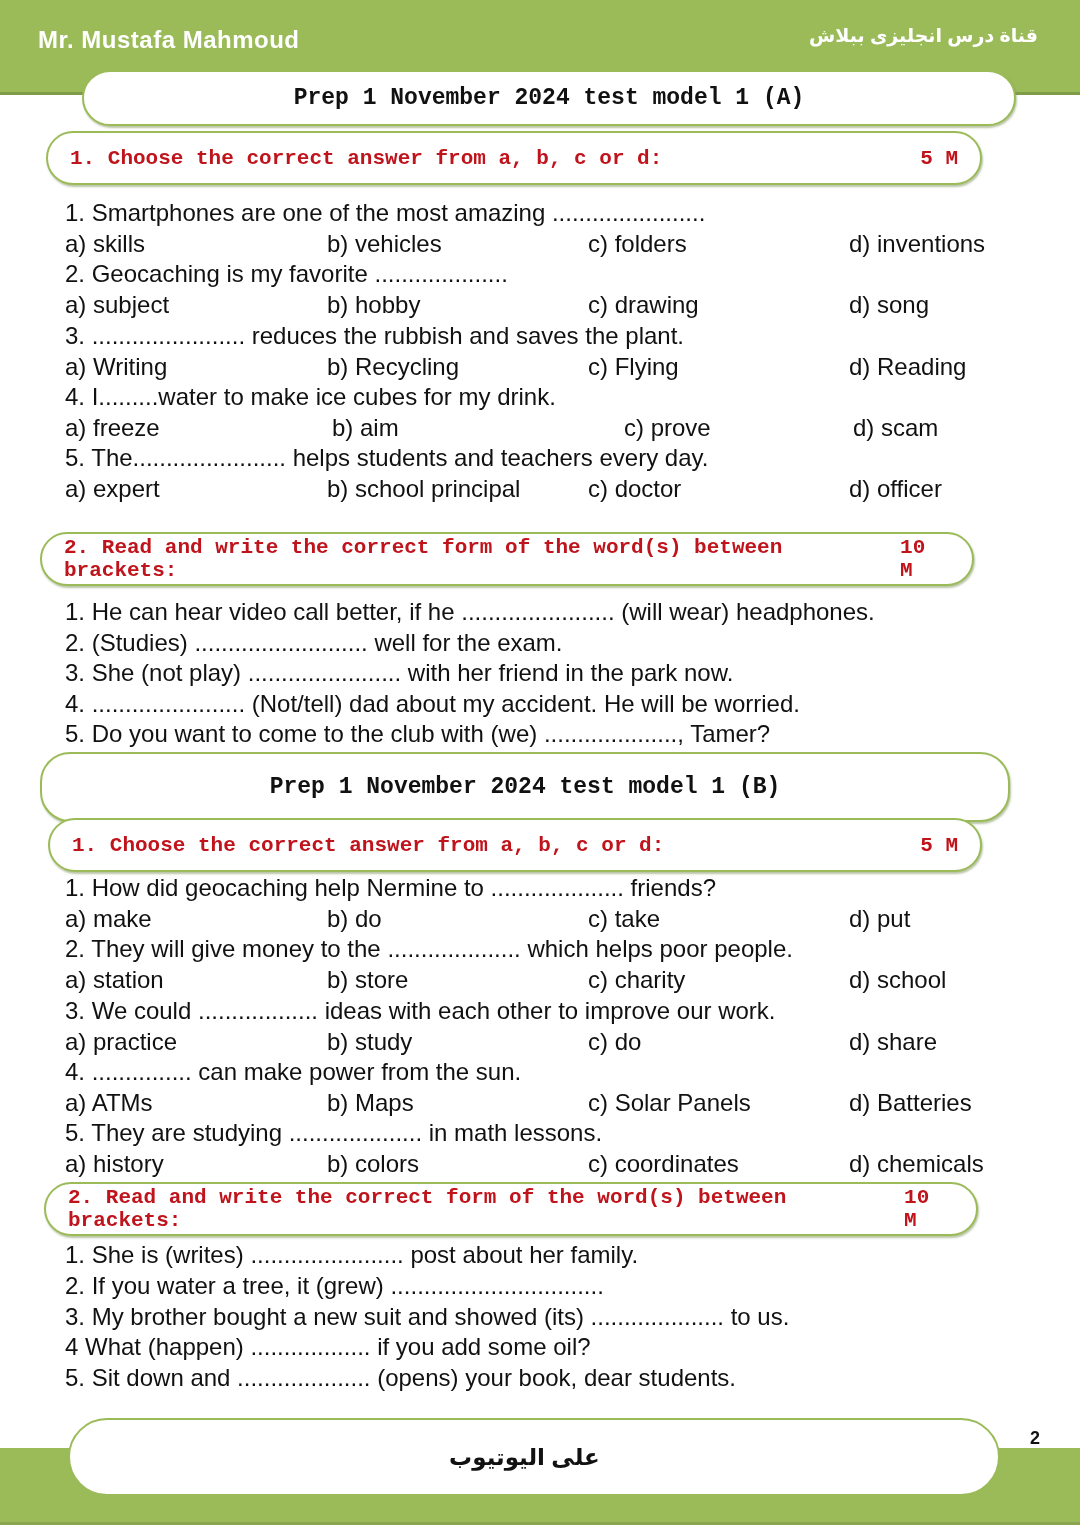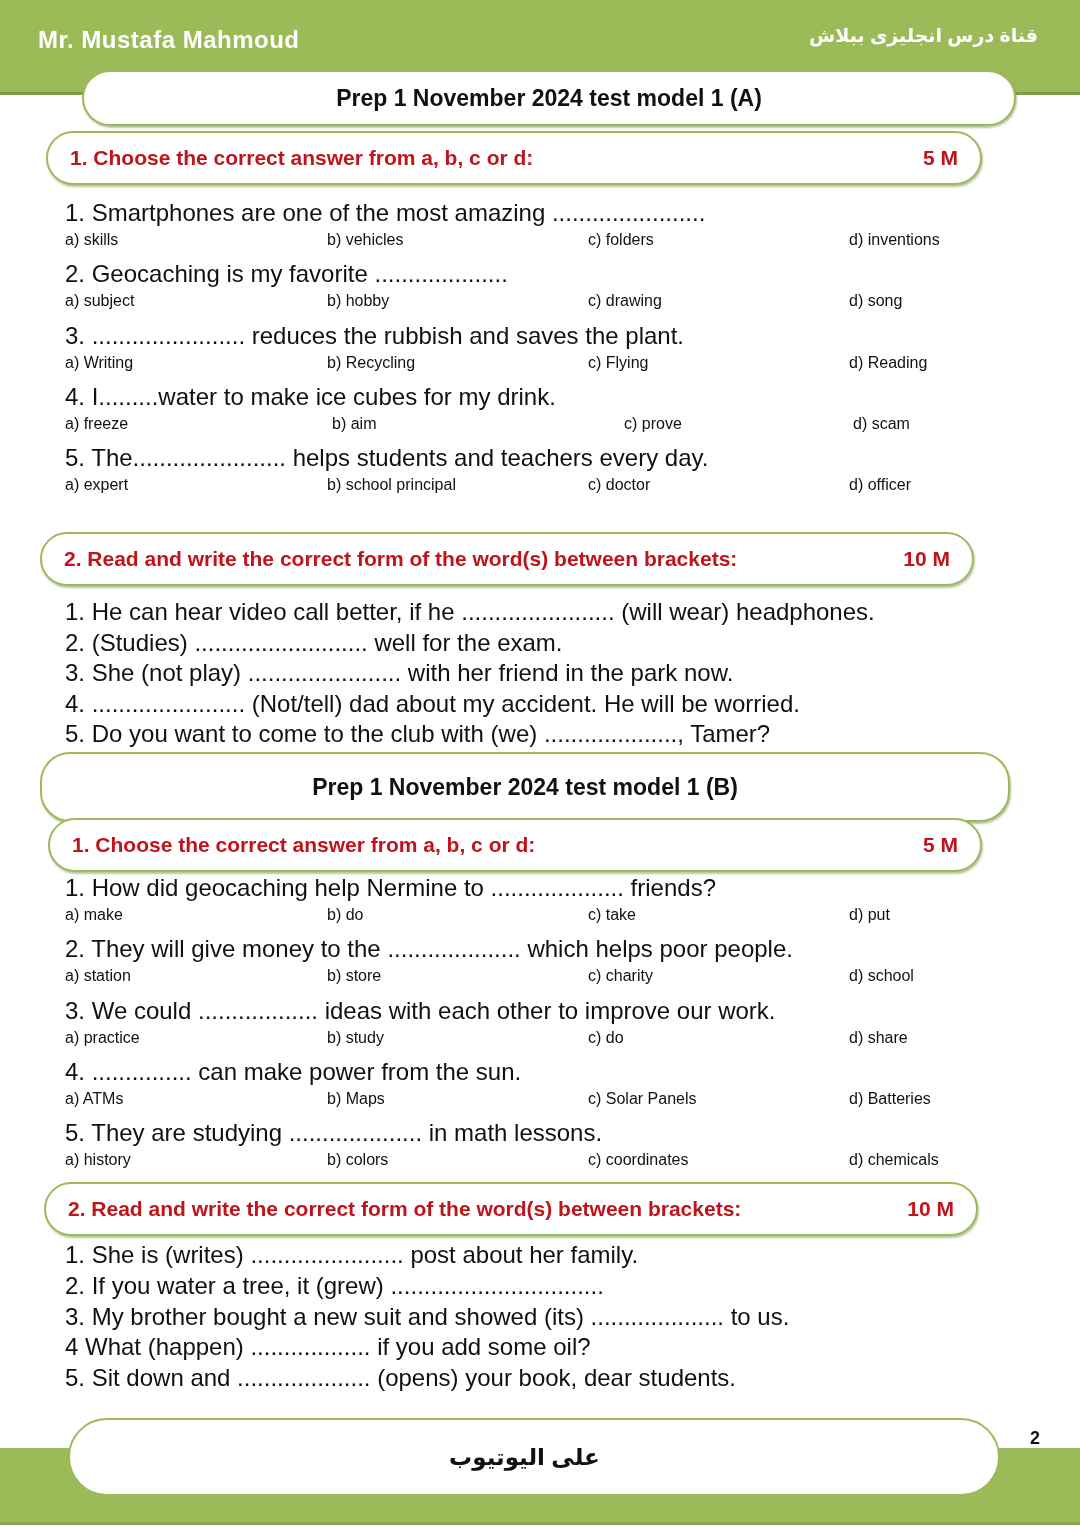--- a/index.html
+++ b/index.html
@@ -3,26 +3,26 @@
 <meta charset="utf-8">
 <style>
   html, body { margin:0; padding:0; }
   body { width:1080px; height:1527px; background:#fff; position:relative; overflow:hidden;
          font-family:"Liberation Sans", "DejaVu Sans", sans-serif; color:#111; }
   .top-band { position:absolute; left:0; top:0; width:1080px; height:92px; background:#9bbb59;
               border-bottom:3px solid #7f9c48; }
   .teacher { position:absolute; left:38px; top:26px; color:#fff; font-weight:bold; font-size:24px; letter-spacing:0.5px; }
   .channel-ar { position:absolute; right:42px; top:24px; color:#fff; font-weight:bold; font-size:19px; direction:rtl; }
   .pill { position:absolute; background:#fff; border:2px solid #9bbb59; border-radius:30px;
-          box-shadow:1px 2px 2px rgba(120,140,80,0.5); box-sizing:border-box; }
+          box-shadow:1px 2px 2px rgba(120,140,80,0.5); box-sizing:border-box;font-family:Liberation Mono, monospace; }
   .title-pill { display:flex; align-items:center; justify-content:center; font-weight:bold; font-size:23px; color:#111; }
   .sec-pill { display:flex; align-items:center; justify-content:space-between; padding:0 22px;
               color:#c0141c; font-weight:bold; font-size:21px; }
   .line { position:absolute; left:65px; font-size:24px; white-space:nowrap; line-height:1; }
-  .opt { position:absolute; font-size:16px; white-space:nowrap; line-height:1;text-align:center; }
+  .opt { position:absolute; font-size:24px; white-space:nowrap; line-height:1;text-align:center; }
   .bottom-band { position:absolute; left:0; top:1448px; width:1080px; height:74px; background:#9bbb59; border-bottom:3px solid #8aa54e; }
   .footer-pill { position:absolute; left:68px; top:1418px; width:932px; height:78px; background:#fff;
                  border:2px solid #9bbb59; border-radius:40px; box-sizing:border-box;
                  display:flex; align-items:center; justify-content:center; direction:rtl;
                  font-weight:bold; font-size:23px; }
   .footer-pill .red { color:#c0141c; }
   .page-num { position:absolute; left:1030px; top:1428px; font-weight:bold; font-size:18px; }
 </style>
 </head>
 <body>

